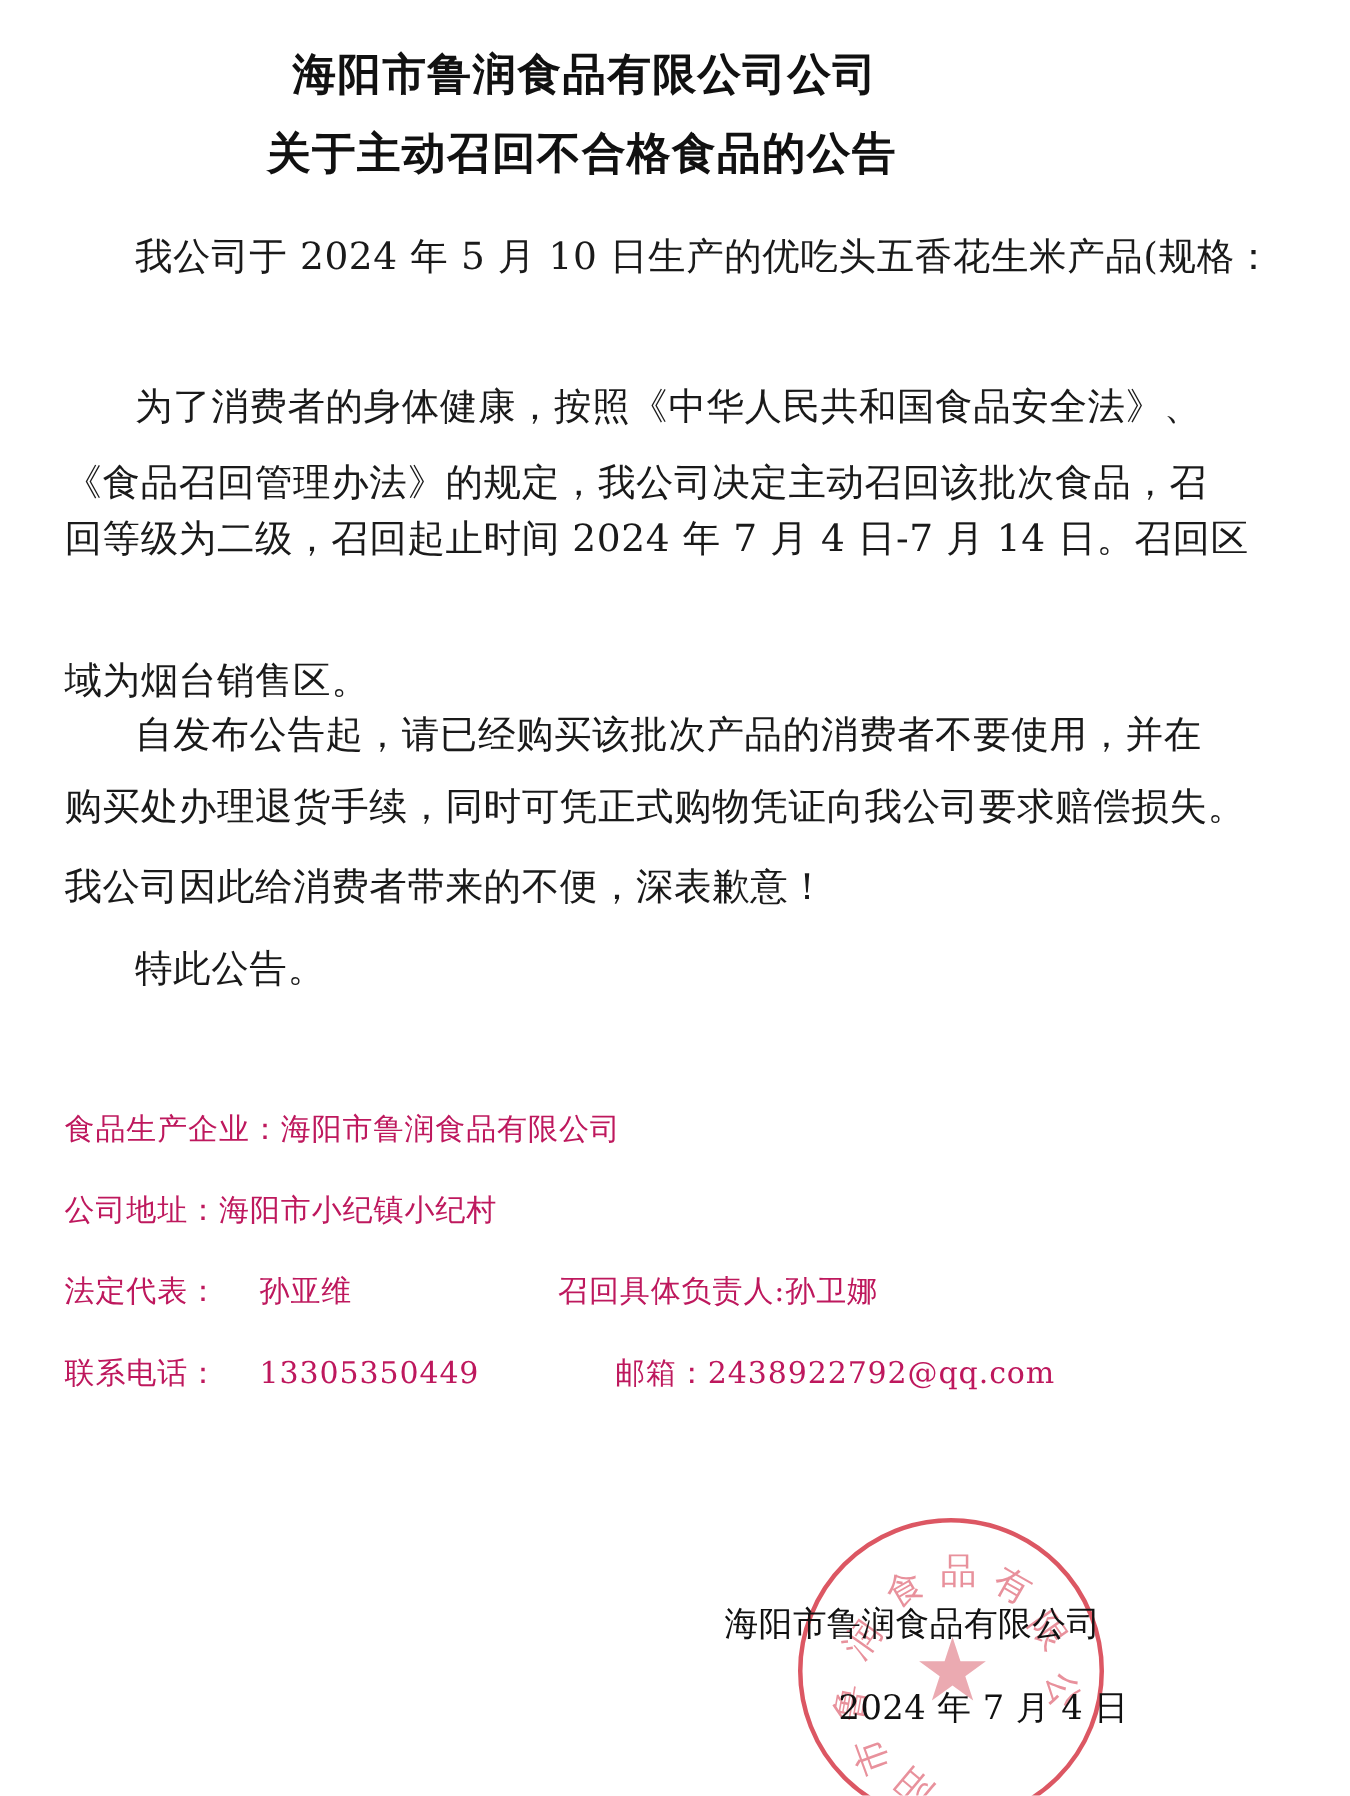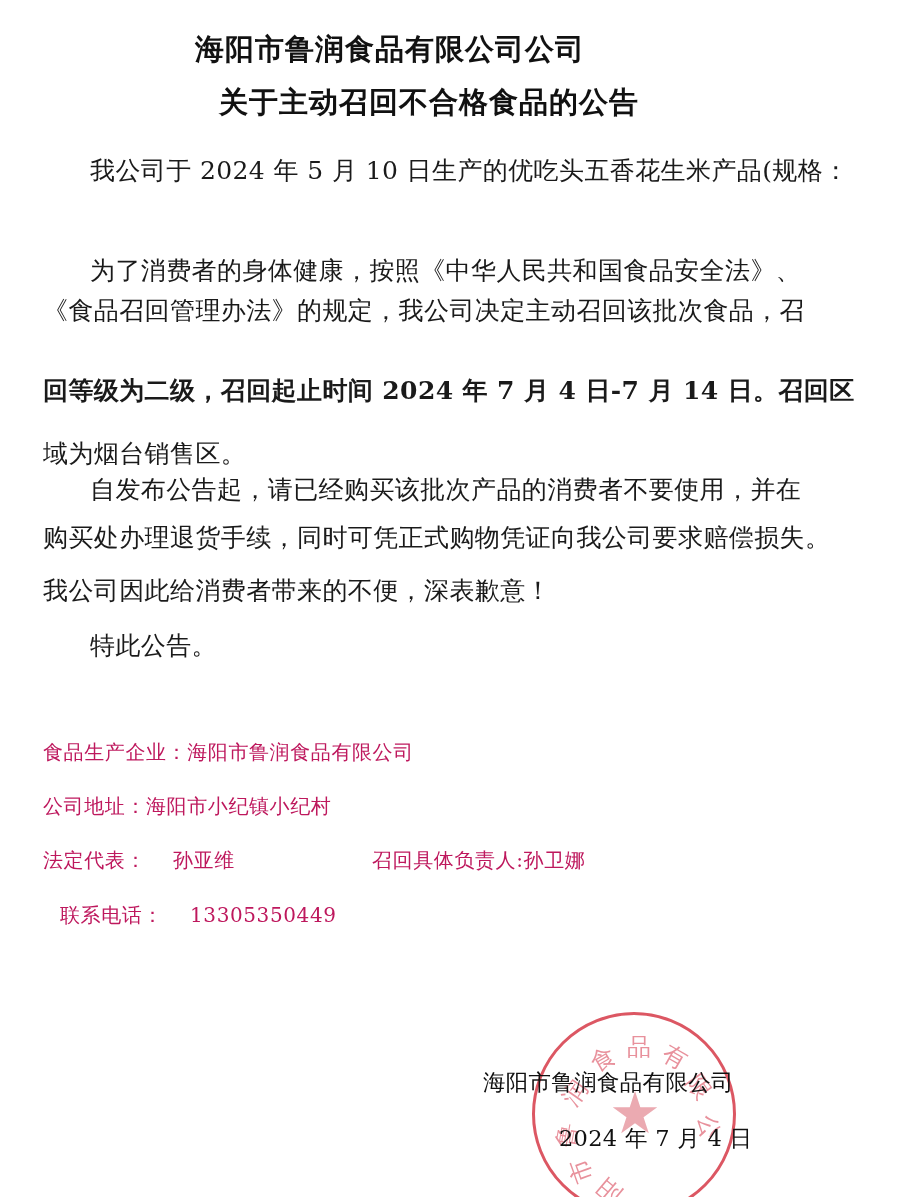--- a/index.html
+++ b/index.html
@@ -25,21 +25,21 @@
     .title {
       position: absolute;
       font-family: "DejaVu Sans", "Liberation Sans", sans-serif;
       font-size: 29px;
       font-weight: bold;
       letter-spacing: 1px;
       white-space: nowrap;
       color: #111;
     }
     .title-1 { left: 195px; top: 30px; }
-    .title-2 { left: 178px; top: 83px; margin-left: 41px; }
+    .title-2 { left: 178px; top: 83px; }
 
     .line {
       position: absolute;
       left: 43px;
       font-size: 25px;
       white-space: nowrap;
       letter-spacing: 0.4px;
       line-height: 30px;
       color: #1a1a1a;
     }
@@ -101,42 +101,45 @@
 </head>
 <body>
 
 <div class="page">
 
   <div class="title title-1">海阳市鲁润食品有限公司公司</div>
   <div class="title title-2">关于主动召回不合格食品的公告</div>
 
   <div class="line indent" style="top:156px;">我公司于 2024 年 5 月 10 日生产的优吃头五香花生米产品(规格：</div>
   <div class="line indent" style="top:256px;">为了消费者的身体健康，按照《中华人民共和国食品安全法》、</div>
-  <div class="line" style="top:296px;text-align:right;">《食品召回管理办法》的规定，我公司决定主动召回该批次食品，召</div>
-  <div class="line" style="top:376px;font-weight:bold;">回等级为二级，召回起止时间 2024 年 7 月 4 日-7 月 14 日。召回区</div>
+  <div class="line" style="top:307px;text-align:right;">《食品召回管理办法》的规定，我公司决定主动召回该批次食品，召</div>
+  <div class="line" style="top:344px;">回等级为二级，召回起止时间 2024 年 7 月 4 日-7 月 14 日。召回区</div>
   <div class="line" style="top:439px;">域为烟台销售区。</div>
   <div class="line indent" style="top:475px;">自发布公告起，请已经购买该批次产品的消费者不要使用，并在</div>
   <div class="line" style="top:523px;">购买处办理退货手续，同时可凭正式购物凭证向我公司要求赔偿损失。</div>
   <div class="line" style="top:576px;text-align:right;">我公司因此给消费者带来的不便，深表歉意！</div>
   <div class="line indent" style="top:631px;">特此公告。</div>
 
   <div class="info" style="left:43px; top:737px;">
     <span class="label">食品生产企业：</span><span class="value">海阳市鲁润食品有限公司</span>
   </div>
   <div class="info" style="left:43px; top:791px;">
     <span class="label">公司地址：</span><span class="value">海阳市小纪镇小纪村</span>
   </div>
   <div class="info" style="left:43px; top:845px;">
     <span class="label" style="width:130px;">法定代表：</span><span class="value">孙亚维</span>
   </div>
   <div class="info" style="left:372px; top:845px;">
     <span class="label">召回具体负责人:</span><span class="value">孙卫娜</span>
   </div>
-  <div class="info" style="left:43px; top:900px;margin-left:17px;">
+  <div class="info" style="left:43px; top:900px;">
     <span class="label" style="width:130px;">联系电话：</span><span class="value">13305350449</span>
+  </div>
+  <div class="info" style="left:410px; top:900px;">
+    <span class="label">邮箱：</span><span class="value">2438922792@qq.com</span>
   </div>
 
   <div class="stamp">
     <div class="stamp-star">★</div>
     <span class="stamp-char" style="left:28px; top:62px; transform:rotate(-55deg);">润</span>
     <span class="stamp-char" style="left:56px; top:28px; transform:rotate(-30deg);">食</span>
     <span class="stamp-char" style="left:92px; top:16px; transform:rotate(0deg);">品</span>
     <span class="stamp-char" style="left:128px; top:26px; transform:rotate(30deg);">有</span>
     <span class="stamp-char" style="left:152px; top:56px; transform:rotate(55deg);">限</span>
     <span class="stamp-char" style="left:162px; top:96px; transform:rotate(80deg);">公</span>

